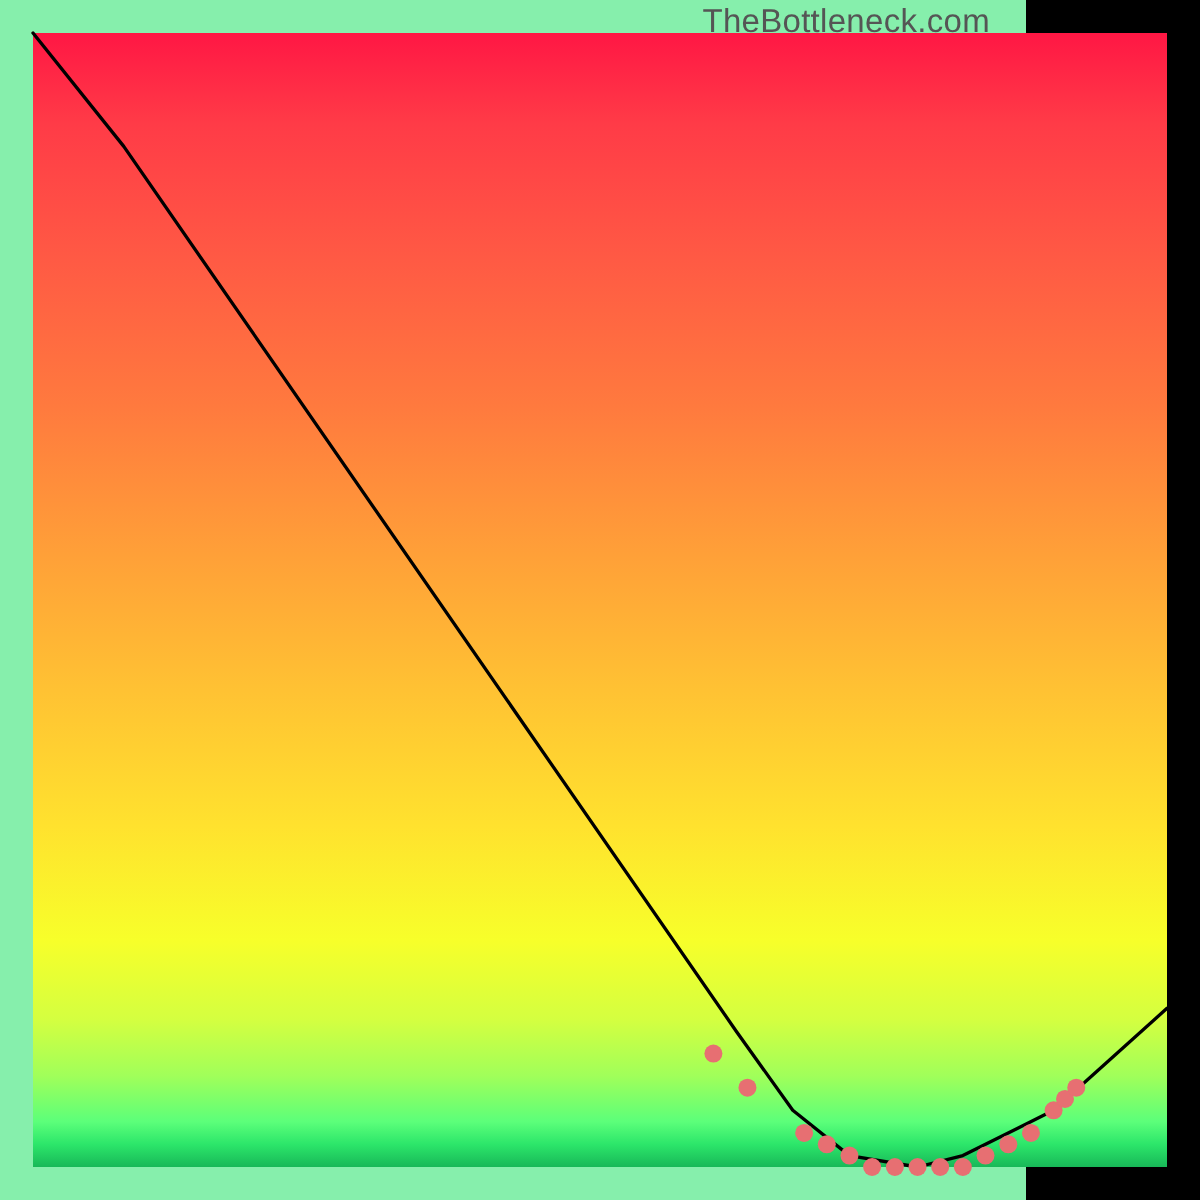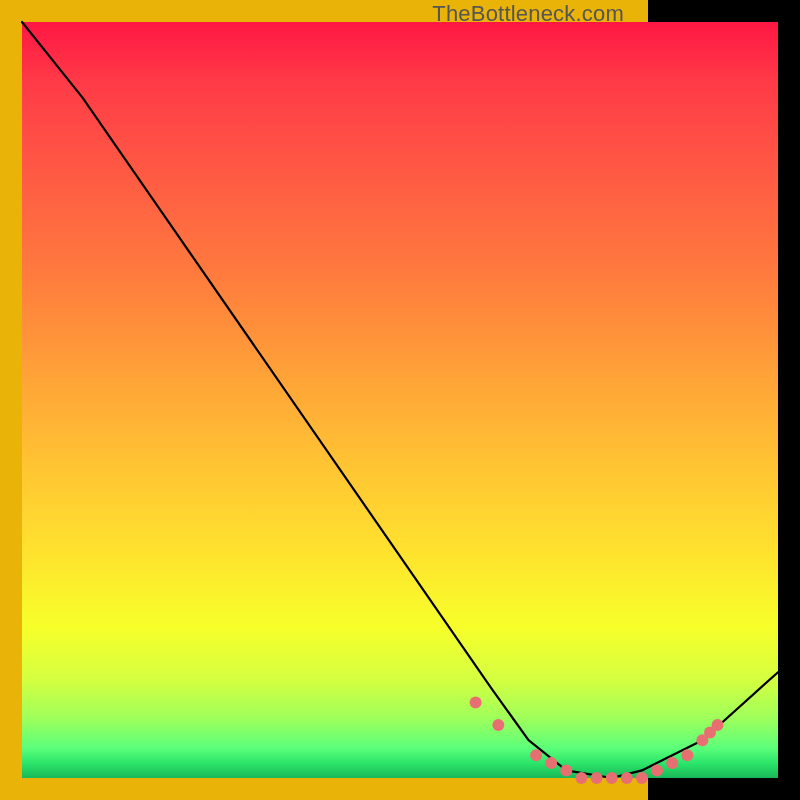--- a/index.html
+++ b/index.html
@@ -8,21 +8,22 @@
     width: 800px;
     height: 800px;
     background: #000;
     font-family: Arial, Helvetica, sans-serif;
     overflow: hidden;
   }
   .frame {
     position: relative;
     width: 648px;
     height: 800px;
-    background: #eab308;
+    background: #86efac;
+    padding-left: 36px;
   }
   .plot {
     position: absolute;
     left: 22px;
     top: 22px;
     width: 756px;
     height: 756px;
     
     background: linear-gradient(
       to bottom,

